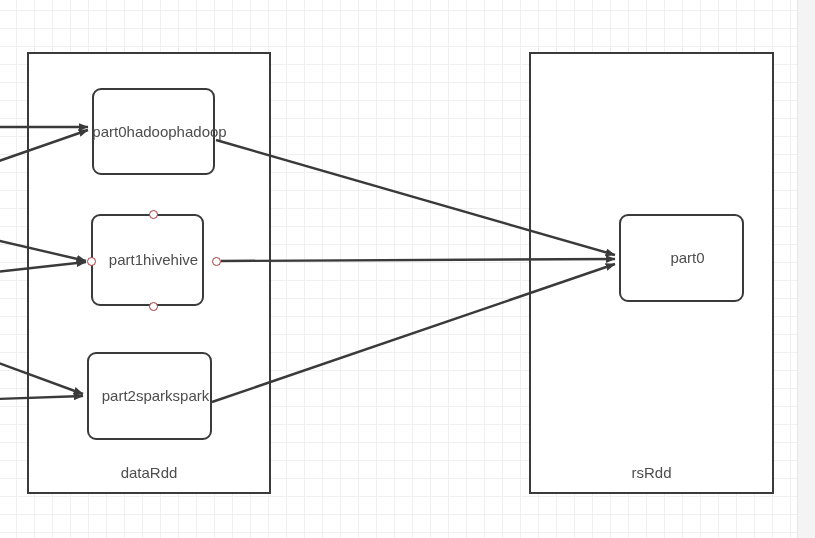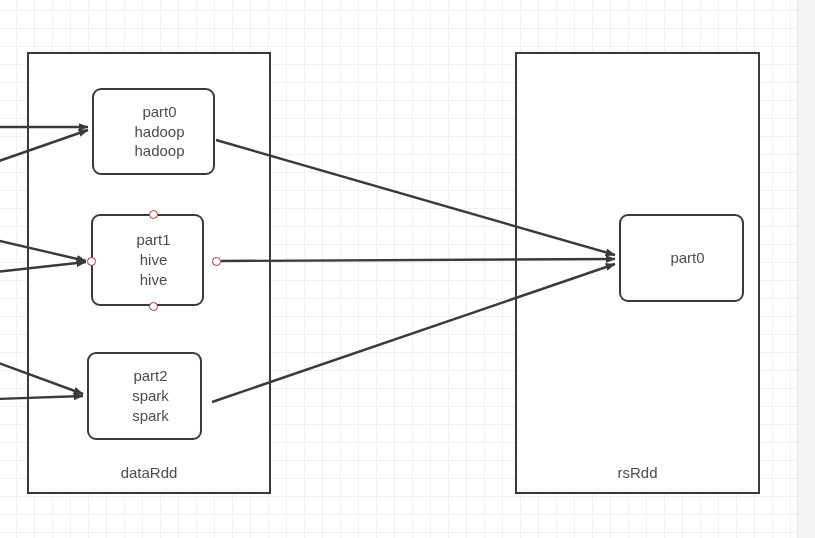--- a/index.html
+++ b/index.html
@@ -27,42 +27,42 @@
     position:absolute;background:#ffffff;border:2.5px solid #3a3a3a;
     box-sizing:border-box;
   }
   .grp-label{
     position:absolute;left:0;right:0;text-align:center;
     font-size:15px;color:#4d4d4d;
   }
   .node{
     position:absolute;background:#ffffff;border:2.5px solid #3a3a3a;
     border-radius:9px;box-sizing:border-box;
-    display:flex;flex-direction:column;align-items:center;justify-content:center;
+    display:flex;align-items:center;justify-content:center;
     font-size:15px;color:#4d4d4d;line-height:1.33;padding-left:12px;
   }
   .node span{display:block;}
   svg.layer{position:absolute;left:0;top:0;width:815px;height:538px;pointer-events:none;}
   .handle{
     position:absolute;width:9px;height:9px;border-radius:50%;
     background:#ffffff;border:1.6px solid #a33a3a;box-sizing:border-box;
     margin-left:-4.5px;margin-top:-4.5px;
   }
 </style>
 </head>
 <body>
 
 <div id="canvas"></div>
 <div id="rail"></div>
 
 <div id="groups">
     <div class="grp" style="left: 27px; top: 52px; width: 244px; height: 442px;">
       <div class="grp-label" style="top: 410px;">dataRdd</div>
     </div>
-    <div class="grp" style="left: 515px; top: 52px; width: 245px; height: 442px;">
+    <div class="grp" style="left: 529px; top: 52px; width: 245px; height: 442px;">
       <div class="grp-label" style="top: 410px;">rsRdd</div>
     </div>
   </div>
 <svg class="layer" id="edges" xmlns="http://www.w3.org/2000/svg">
   <defs>
     <marker id="arrowhead" markerWidth="10" markerHeight="8" refX="9.4" refY="4" orient="auto" markerUnits="userSpaceOnUse">
       <path d="M0,0 L10,4 L0,8 z" fill="#3a3a3a"></path>
     </marker>
   </defs>
   <g id="edge-paths">
@@ -85,21 +85,21 @@
     </div>
     <div class="node" style="left: 91px; top: 214px; width: 113px; height: 92px;">
       <span>part1</span>
       <span>hive</span>
       <span>hive</span>
     </div>
     <div class="handle" style="left: 153.5px; top: 214px;"></div>
     <div class="handle" style="left: 91px; top: 261px;"></div>
     <div class="handle" style="left: 216px; top: 261px;"></div>
     <div class="handle" style="left: 153.5px; top: 306px;"></div>
-    <div class="node" style="left: 87px; top: 352px; width: 115px; height: 88px;">
+    <div class="node" style="left: 87px; top: 352px; width: 125px; height: 88px;">
       <span>part2</span>
       <span>spark</span>
       <span>spark</span>
     </div>
     <div class="node" style="left: 619px; top: 214px; width: 125px; height: 88px;">
       <span>part0</span>
     </div>
   </div>
 
 </body></html>

